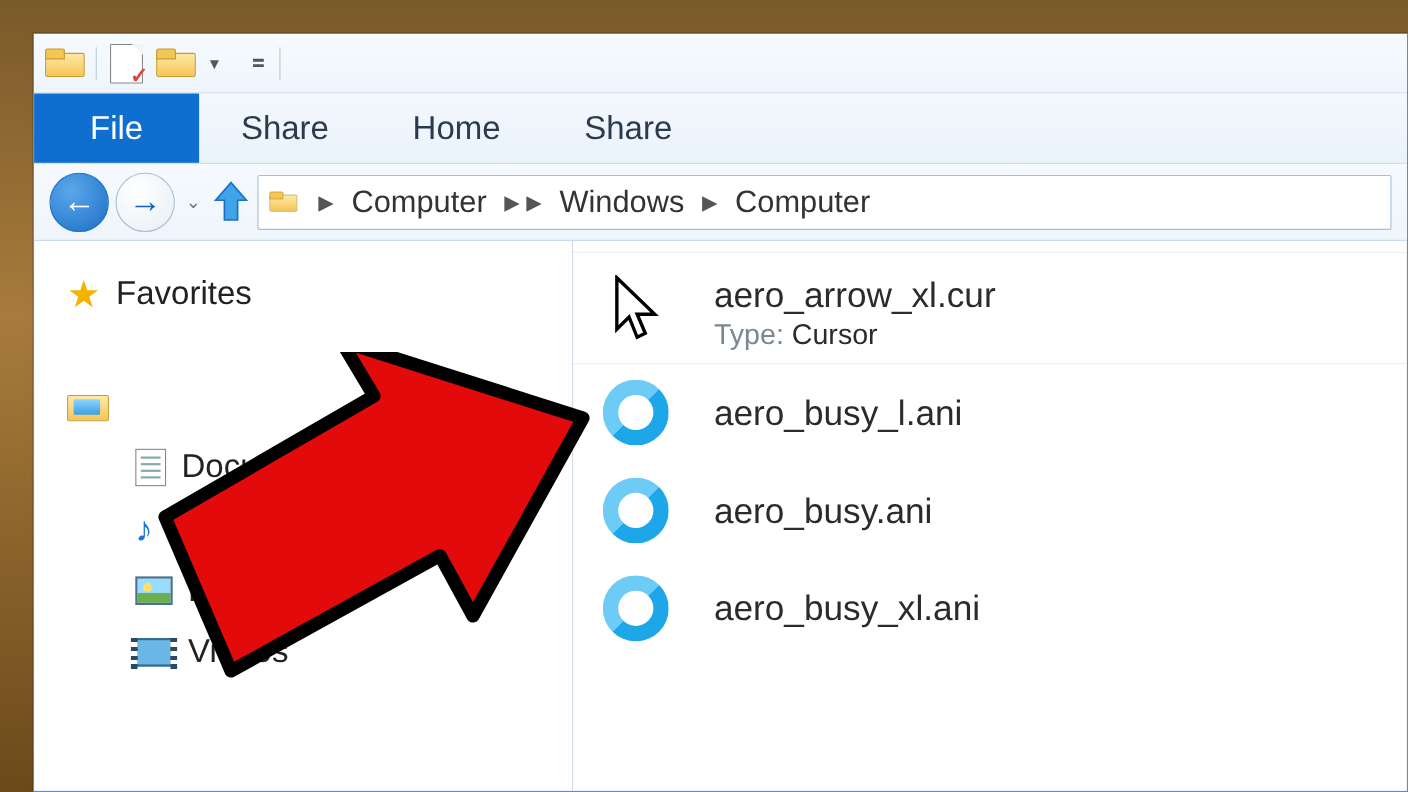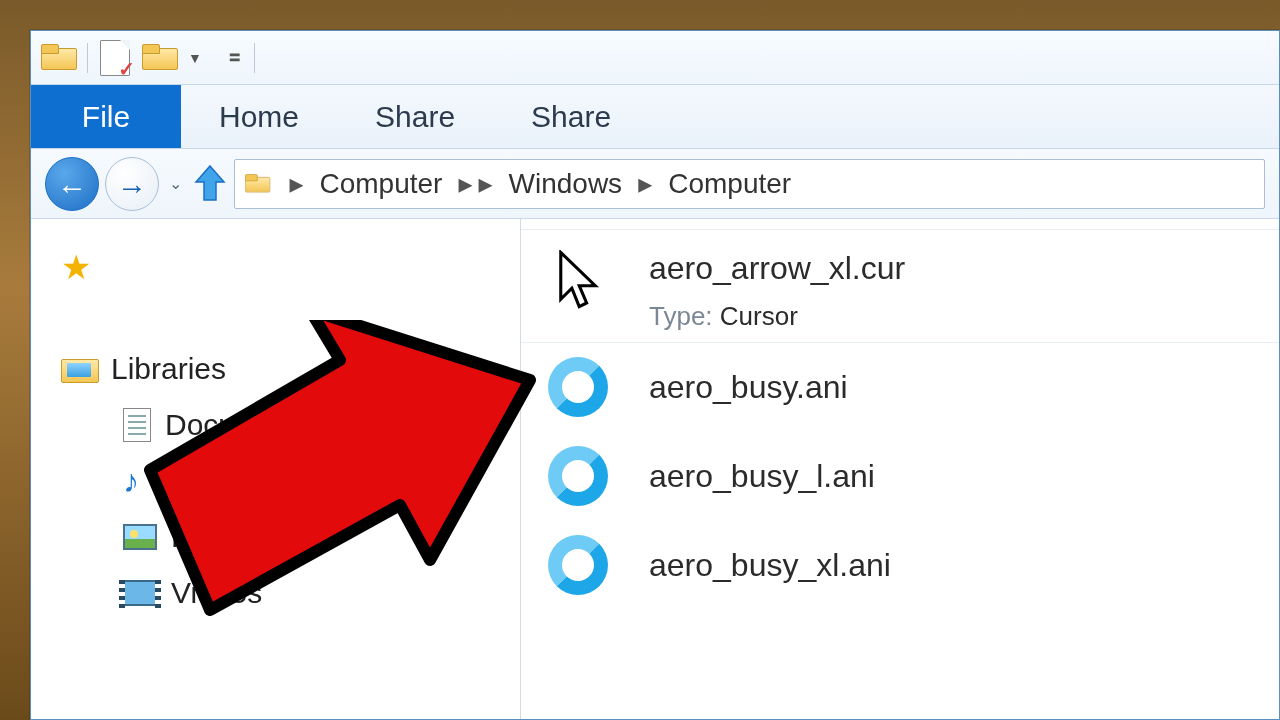--- a/index.html
+++ b/index.html
@@ -133,21 +133,21 @@
   .vid-icon::before{content:"";position:absolute;left:-6px;top:-2px;width:6px;height:30px;background:repeating-linear-gradient(#2a4a62 0 4px,#fff 4px 8px);}
   .vid-icon::after{content:"";position:absolute;right:-6px;top:-2px;width:6px;height:30px;background:repeating-linear-gradient(#2a4a62 0 4px,#fff 4px 8px);}
 
   .filelist{ flex:1; padding:10px 0 0 0; overflow:hidden;}
   .file-item{
     display:flex; align-items:center; gap:34px;
     padding:14px 20px; border-bottom:1px solid transparent;
     font-size:32px; color:#2b2b2b;
   }
   .file-item.first{ border-bottom:1px solid #e7edf3; border-top:1px solid #e7edf3; padding-top:20px; padding-bottom:10px; align-items:flex-start;}
-  .file-text .sub{ font-size:26px; color:#7b8794; margin-top:14px;}
+  .file-text .sub{ font-size:26px; color:#7b8794; margin-top:2px;}
   .file-text .sub b{ color:#2b2b2b; font-weight:400;}
   .icon-col{ width:74px; display:flex; justify-content:center;}
   .cursor-ico svg{ width:52px; height:64px;}
   .busy-ico{ width:60px; height:60px; border:14px solid #1ea7e8; border-radius:50%;
            border-top-color:#6ecbf5; border-left-color:#6ecbf5;}
   
   .red-arrow{
     position:absolute; left:130px; top:320px; pointer-events:none; z-index:50;
   }
 </style>
@@ -161,22 +161,22 @@
     <div class="qat-sep"></div>
     <div class="qat-newdoc"></div>
     <div class="folder-icon-sm"></div>
     <span class="qat-drop">▼</span>
     <span class="qat-drop" style="margin-left:14px">〓</span>
     <div class="qat-sep"></div>
   </div>
 
   <div class="ribbon">
     <div class="tab file">File</div>
+    <div class="tab">Share</div>
     <div class="tab">Home</div>
-    <div class="tab">Share</div>
     <div class="tab">Share</div>
   </div>
 
   <div class="navbar">
     <div class="nav-btn back">←</div>
     <div class="nav-btn">→</div>
     <span class="nav-drop">⌄</span>
     <div class="up-arrow">
       <svg viewBox="0 0 32 40">
           <path d="M16 2 L30 18 H22 V36 H10 V18 H2 Z" fill="#3fa4ea" stroke="#1d6fc6" stroke-width="1.5"></path>
@@ -192,25 +192,25 @@
       <span class="sep">▸</span>
       <span class="crumb">Computer</span>
     </div>
   </div>
 
   <div class="content">
 
     <div class="sidebar">
       <div class="tree-item">
         <span class="star">★</span>
+        <span>Favorites</span>
       </div>
       <div style="height:46px"></div>
       <div class="tree-item">
         <span class="lib-icon"></span>
-        <span>Libraries</span>
       </div>
       <div class="tree-item tree-sub">
         <span class="doc-icon"></span>
         <span>Docu</span>
       </div>
       <div class="tree-item tree-sub">
         <span class="music-icon">♪</span>
         <span></span>
       </div>
       <div class="tree-item tree-sub">
@@ -237,30 +237,30 @@
             <b>Cursor</b>
           </div>
         </div>
       </div>
 
       <div class="file-item">
         <div class="icon-col">
             <div class="busy-ico"></div>
           </div>
         <div class="file-text">
-            <div>aero_busy.ani</div>
+            <div>aero_busy_l.ani</div>
           </div>
       </div>
 
       <div class="file-item">
         <div class="icon-col">
             <div class="busy-ico"></div>
           </div>
         <div class="file-text">
-            <div>aero_busy_l.ani</div>
+            <div>aero_busy.ani</div>
           </div>
       </div>
 
       <div class="file-item">
         <div class="icon-col">
             <div class="busy-ico"></div>
           </div>
         <div class="file-text">
             <div>aero_busy_xl.ani</div>
           </div>

